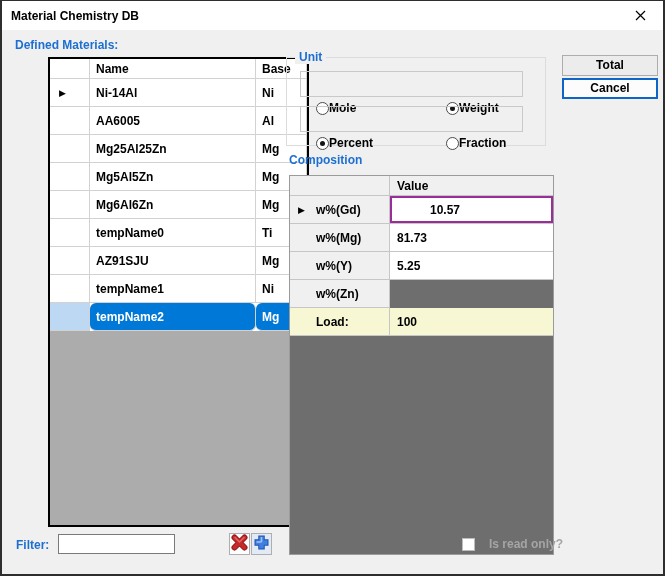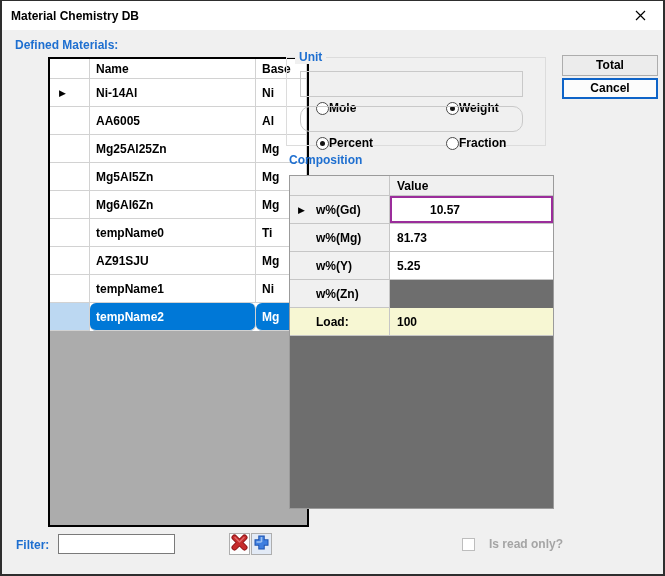--- a/index.html
+++ b/index.html
@@ -68,21 +68,21 @@
   }
   .unit-caption {
     position: absolute; left: 8px; top: -8px;
     background: #F0F0F0; padding: 0 4px;
   }
   .radio-panel {
     position: absolute; left: 13px; width: 223px; height: 26px;
     border: 1px solid #C9C9C9;
   }
   .panel-top { top: 13px; }
-  .panel-bottom { top: 48px; border-radius: 10px; }
+  .panel-bottom { top: 48px; }
   .radio {
     position: absolute; top: 50%; transform: translateY(-50%);
     display: flex; align-items: center; gap: 0; cursor: default; margin-top: 24px;
   }
   .radio.pos-left { left: 15px; }
   .radio.pos-right { left: 145px; }
   .rb {
     width: 13px; height: 13px; border-radius: 50%;
     border: 1px solid #4A4A4A; background: #fff; position: relative;
     flex: 0 0 13px;
@@ -95,21 +95,21 @@
   .btn {
     position: absolute; left: 560px; width: 96px; height: 21px;
     background: #ECECEC; border: 1px solid #ADADAD;
     font: inherit; text-align: center; line-height: 17px; cursor: pointer;
   }
   .btn-load { top: 54px; }
   .btn-cancel { top: 77px; border: 2px solid #0F64C8; background: #FCFCFC; }
   
   .ctable {
     position: absolute; left: 287px; top: 174px;
-    width: 265px; height: 334px;
+    width: 265px; height: 380px;
     border: 1px solid #9B9B9B;
     background: #6E6E6E;
     display: flex; flex-direction: column;
   }
   .crow { display: flex; flex: 0 0 28px; }
   .crow.header { flex: 0 0 20px; }
   .c-rowhdr {
     width: 100px; background: #F0F0F0;
     border-right: 1px solid #C6C6C6; border-bottom: 1px solid #C6C6C6;
     display: flex; align-items: center; padding-left: 26px; position: relative;

